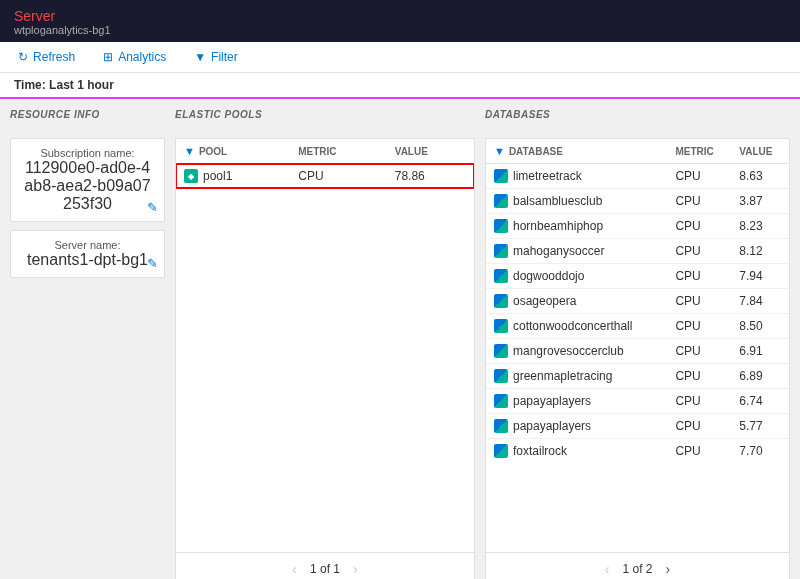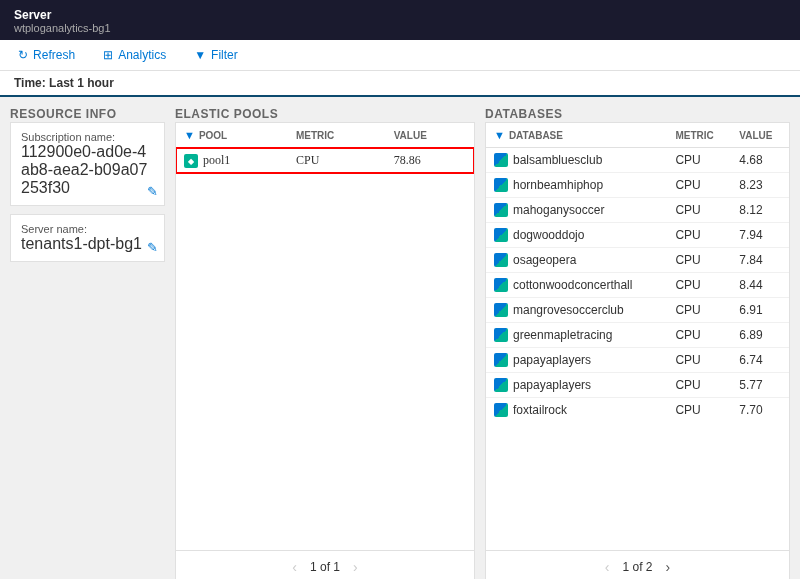--- a/index.html
+++ b/index.html
@@ -13,23 +13,23 @@
       overflow: hidden;
     }
 
     
     .header {
       background: #1a1a2e;
       color: white;
       padding: 8px 14px 6px;
     }
     .header-title {
-      font-size: 12px;
-      font-weight: 700;
-      color: #ffffff;
+      font-size: 14px;
+      font-weight: 400;
+      color: #ef4444;
     }
     .header-subtitle {
       font-size: 11px;
       color: #aaa;
     }
 
     
     .toolbar {
       background: white;
       border-bottom: 1px solid #e0e0e0;
@@ -46,21 +46,21 @@
       color: #0078d4;
       font-size: 12px;
       background: none;
       border: none;
       padding: 2px 4px;
     }
 
     
     .time-bar {
       background: white;
-      border-bottom: 2px solid #0c4a6e;
+      border-bottom: 2px solid #d946ef;
       padding: 5px 14px;
       font-size: 12px;
       font-weight: 600;
       color: #333;
     }
 
     
     .main-content {
       display: flex;
       height: calc(579px - 82px);
@@ -68,33 +68,35 @@
       padding: 10px;
       gap: 10px;
     }
 
     
     .resource-info {
       width: 155px;
       flex-shrink: 0;
     }
     .panel-title {
-      font-size: 12px;
+      font-size: 10px;
       font-weight: 700;
       color: #666;
       text-transform: uppercase;
       letter-spacing: 0.5px;
-      margin-bottom: 1px;
+      margin-bottom: 18px;
+      font-style: italic;
     }
     .info-card {
       background: white;
       border: 1px solid #e0e0e0;
       padding: 8px 10px;
       margin-bottom: 8px;
       position: relative;
+      text-align: center;
     }
     .info-card-label {
       font-size: 11px;
       color: #555;
     }
     .info-card-value {
       font-size: 16px;
       color: #333;
       word-break: break-all;
     }
@@ -291,21 +293,21 @@
               </th>
               <th>
                 <span>METRIC</span>
               </th>
               <th>
                 <span>VALUE</span>
               </th>
             </tr>
           </thead>
           <tbody id="pools-tbody">
-          <tr style="outline: red solid 2px; outline-offset: -1px; font-family: Liberation Serif, serif;">
+          <tr style="outline: red solid 2px; outline-offset: -1px;">
     <td>
       <div class="cell-with-icon">
         <span class="pool-icon"></span>
         <span>pool1</span>
       </div>
     </td>
     <td>CPU</td>
     <td>78.86</td>
   </tr>
             </tbody>
@@ -334,29 +336,39 @@
               </th>
               <th>
                 <span>METRIC</span>
               </th>
               <th>
                 <span>VALUE</span>
               </th>
             </tr>
           </thead>
           <tbody id="db-tbody">
+          <tr>
+    <td>
+      <div class="cell-with-icon">
+        <span class="db-icon db-icon-multi"></span>
+        <span>limetreetrack</span>
+      </div>
+    </td>
+    <td>CPU</td>
+    <td>8.63</td>
+  </tr>
               <tr>
     <td>
       <div class="cell-with-icon">
         <span class="db-icon db-icon-multi"></span>
         <span>balsambluesclub</span>
       </div>
     </td>
     <td>CPU</td>
-    <td>4.68</td>
+    <td>3.87</td>
   </tr>
               <tr>
     <td>
       <div class="cell-with-icon">
         <span class="db-icon db-icon-multi"></span>
         <span>hornbeamhiphop</span>
       </div>
     </td>
     <td>CPU</td>
     <td>8.23</td>
@@ -392,21 +404,21 @@
     <td>7.84</td>
   </tr>
               <tr>
     <td>
       <div class="cell-with-icon">
         <span class="db-icon db-icon-multi"></span>
         <span>cottonwoodconcerthall</span>
       </div>
     </td>
     <td>CPU</td>
-    <td>8.44</td>
+    <td>8.50</td>
   </tr>
               <tr>
     <td>
       <div class="cell-with-icon">
         <span class="db-icon db-icon-multi"></span>
         <span>mangrovesoccerclub</span>
       </div>
     </td>
     <td>CPU</td>
     <td>6.91</td>

